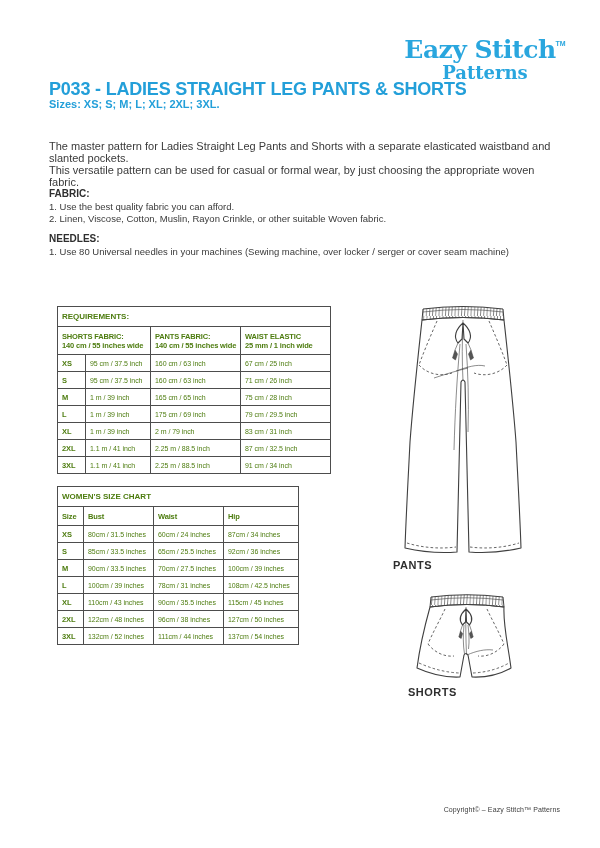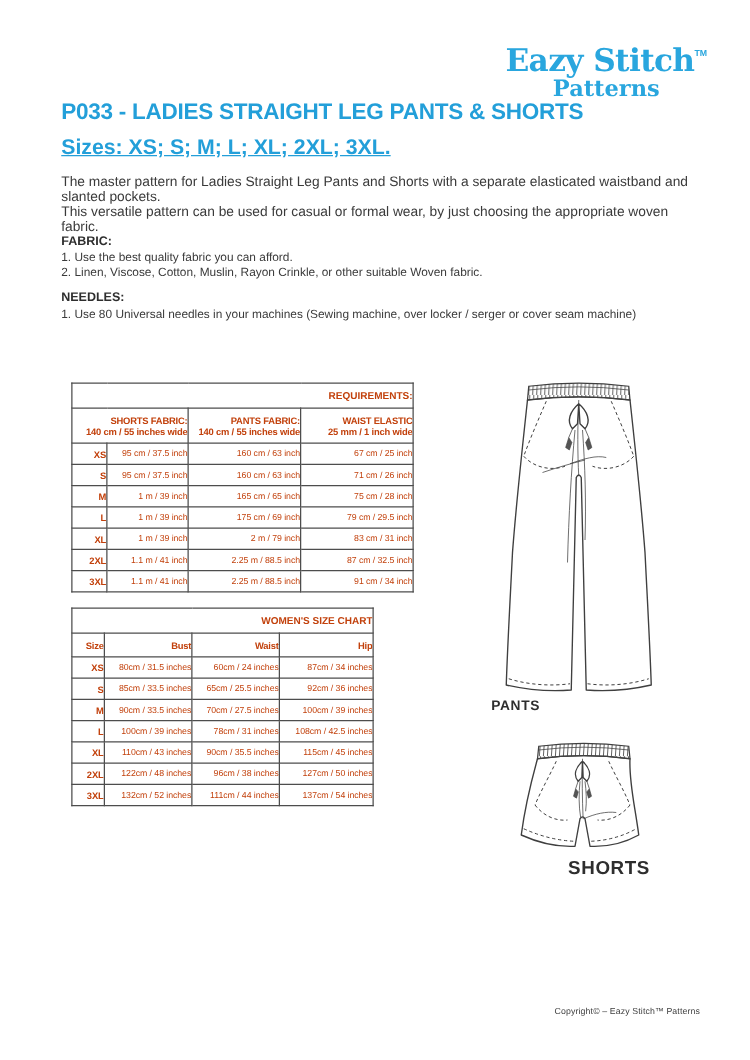--- a/index.html
+++ b/index.html
@@ -7,48 +7,48 @@
         font-family:"Liberation Sans",sans-serif;overflow:hidden;color:#333;}
 
   
   .logo{position:absolute;top:30px;right:30px;width:170px;text-align:center;color:#29a6de;}
   .logo-name{font-family:"DejaVu Serif",serif;font-weight:bold;font-size:25px;line-height:27px;letter-spacing:-0.5px;}
   .logo-tm{font-size:7px;vertical-align:12px;font-family:"Liberation Sans",sans-serif;letter-spacing:0;}
   .logo-sub{font-family:"DejaVu Serif",serif;font-weight:bold;font-size:18px;line-height:19px;}
 
   
   .title{position:absolute;left:49px;top:79px;font-size:18px;font-weight:bold;color:#239fd9;letter-spacing:-0.2px;white-space:nowrap;}
-  .sizes{position:absolute;left:49px;top:108px;font-size:17px;font-weight:bold;color:#239fd9;white-space:nowrap;text-decoration:underline;}
+  .sizes{position:absolute;left:49px;top:98px;font-size:11px;font-weight:bold;color:#239fd9;white-space:nowrap;}
 
   .intro{position:absolute;left:49px;top:140px;width:505px;font-size:11px;line-height:12px;color:#3a3a3a;}
 
   .sect{position:absolute;left:49px;width:505px;font-size:9.5px;line-height:12px;color:#3a3a3a;margin-top:24px;}
   .sect-fabric{top:164px;}
   .sect-needles{top:209px;}
   .sect-h{font-size:10px;font-weight:bold;color:#2e2e2e;margin-bottom:1px;}
 
   
-  table{border-collapse:collapse;table-layout:fixed;color:#c2410c;text-align:right;}
+  table{border-collapse:collapse;table-layout:fixed;color:#4d7c0f;}
   td{border:1px solid #4d4d4d;padding:0 0 0 4px;vertical-align:middle;white-space:nowrap;overflow:hidden;}
   .t-title td{height:19px;font-size:8px;font-weight:bold;}
   .t-head td{font-weight:bold;font-size:7.5px;line-height:9px;letter-spacing:-0.15px;}
   .t-row td{height:16px;font-size:7px;letter-spacing:-0.05px;}
   .t-row td.sz{font-weight:bold;font-size:7.5px;margin-left:27px;}
   .hdr2{display:block;}
 
   .req-table{position:absolute;left:57px;top:306px;}
   .req-table .t-head td{height:27px;}
   .chart-table{position:absolute;left:57px;top:486px;}
   .chart-table .t-head td{height:18px;font-size:7.5px;}
 
   
   .pants-wrap{position:absolute;left:393px;top:302px;width:140px;height:256px;}
   .pants-label{position:absolute;left:393px;top:559px;width:140px;font-size:11px;font-weight:bold;color:#2e2e2e;letter-spacing:0.5px;}
   .shorts-wrap{position:absolute;left:408px;top:591px;width:112px;height:97px;}
-  .shorts-label{position:absolute;left:408px;top:686px;width:112px;text-align:right;font-size:15px;font-weight:bold;color:#2e2e2e;letter-spacing:0.5px;}
+  .shorts-label{position:absolute;left:408px;top:686px;width:112px;text-align:left;font-size:11px;font-weight:bold;color:#2e2e2e;letter-spacing:0.5px;}
   .ln{stroke:#3f3f3f;stroke-width:1.1;fill:none;stroke-linejoin:round;}
   .fillw{fill:#ffffff;}
   .dash{stroke:#3f3f3f;stroke-width:0.8;fill:none;stroke-dasharray:2.6 2.2;}
   .thin{stroke:#3f3f3f;stroke-width:0.6;fill:none;}
   .tassel{fill:#555;stroke:#3f3f3f;stroke-width:0.5;}
 
   .footer{position:absolute;top:806px;right:40px;font-size:7px;color:#3d3d3d;letter-spacing:0.1px;}
 </style>
 </head>
 <body>

